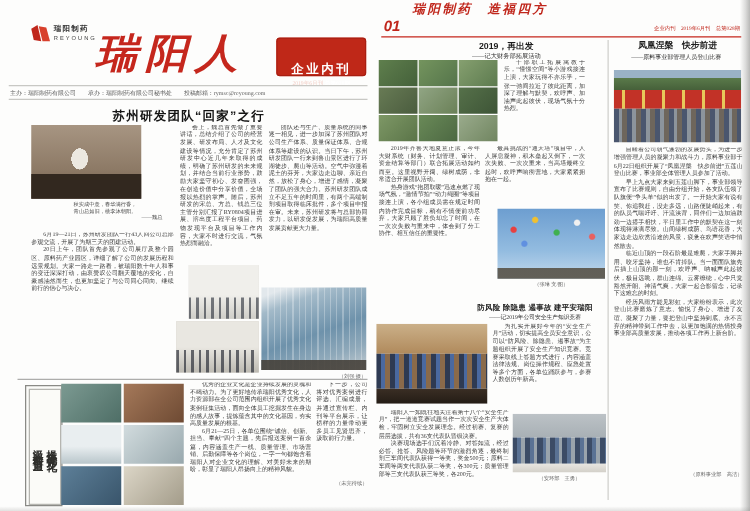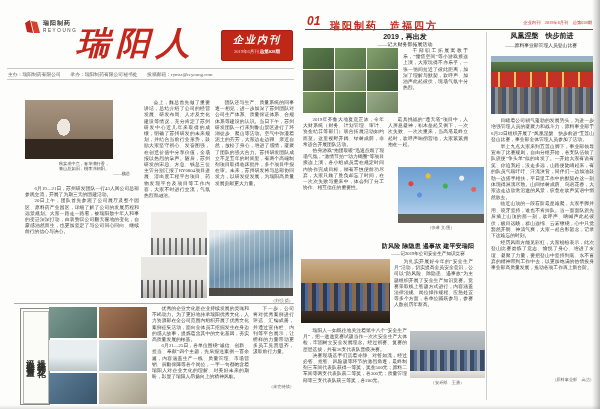--- a/index.html
+++ b/index.html
@@ -43,31 +43,32 @@
     </svg>
   </div>
   <div class="abs" style="left:43px;top:19px;width:60px;">
     <div style="font-size:6px;font-weight:bold;color:#333;letter-spacing:1px;">瑞阳制药</div>
     <div style="font-size:4.6px;color:#444;letter-spacing:1.6px;font-family:'Liberation Sans',sans-serif;">REYOUNG</div>
   </div>
 
   <div class="abs" style="left:76px;top:24px;width:150px;font-size:34px;line-height:40px;font-weight:bold;font-style:italic;color:#c5271d;letter-spacing:6px;transform:scaleY(0.95);">瑞阳人</div>
 
   <div class="badge" style="left:221px;top:30px;width:72px;height:31px;">
-    <div style="font-size:10px;font-weight:bold;font-style:italic;margin-top:3px;letter-spacing:2px;">企业内刊</div>
+    <div style="font-size:10px;font-weight:bold;margin-top:18px;letter-spacing:2px;">企业内刊</div>
     <div style="font-size:4.5px;margin-top:2px;color:#f3cfc7;">
       <span>2019年6月刊</span>
       <span style="color:#ffffff;font-weight:bold;">总第028期</span>
     </div>
   </div>
 
   <div class="hr" style="left:7px;top:68px;width:287px;"></div>
   <div class="abs" style="left:8px;top:70.5px;width:286px;font-size:4.8px;color:#5c5c5c;">主办：瑞阳制药有限公司　　承办：瑞阳制药有限公司秘书处　　投稿邮箱：rymsc@reyoung.com</div>
   <div class="hr" style="left:7px;top:79px;width:287px;"></div>
 
+  <div class="abs headline1" style="left:7px;top:86px;width:288px;">苏州研发团队“回家”之行</div>
 
   <div class="ph" style="left:25px;top:100px;width:88px;height:59px;
        background:
         radial-gradient(ellipse 11px 14px at 44% 46%, #ece8e0 0 60%, rgba(0,0,0,0) 61%),
         linear-gradient(0deg,#32281f 0 34%, rgba(0,0,0,0) 34%),
         linear-gradient(180deg,#a79582 0%,#8d7a66 60%,#6b564a 100%);"></div>
 
   <div class="abs cap" style="left:28px;top:161px;width:112px;text-align:center;color:#4a4a4a;">
     <div>秋实成中意，春华满行香，</div>
     <div>青山总如旧，桃李沐朝阳。</div>
@@ -122,21 +123,21 @@
   <div class="abs txt" style="left:152px;top:306px;width:97px;height:100px;">
     <p>优秀的企业文化是企业持续发展的灵魂和不竭动力。为了更好地传承瑞阳优秀文化，人力资源部在全公司范围内组织开展了优秀文化案例征集活动，面向全体员工挖掘发生在身边的感人故事，提炼蕴含其中的文化基因，夯实高质量发展的根基。</p>
     <p>6月21—25日，各单位围绕“诚信、创新、担当、奉献”四个主题，先后报送案例一百余篇，内容涵盖生产一线、质量管理、市场营销、后勤保障等各个岗位，一字一句都饱含着瑞阳人对企业文化的理解、对美好未来的期盼，彰显了瑞阳人昂扬向上的精神风貌。</p>
   </div>
   <div class="abs txt" style="left:253px;top:306px;width:41px;height:76px;">
     <p>下一步，公司将对优秀案例进行评选、汇编成册，并通过宣传栏、内刊等平台展示，让榜样的力量带动更多员工见贤思齐，汲取前行力量。</p>
   </div>
   <div class="abs cap" style="left:250px;top:384px;width:44px;text-align:right;">（未完待续）</div>
 
   <div class="abs red" style="left:307px;top:14px;font-size:12px;font-weight:bold;font-style:italic;font-family:'Liberation Sans',sans-serif;">01</div>
-  <div class="abs red" style="left:330px;top:0;font-size:10px;font-weight:bold;letter-spacing:2px;margin-top:19px;">瑞阳制药　造福四方</div>
+  <div class="abs red" style="left:330px;top:0;font-size:10px;font-weight:bold;font-style:italic;letter-spacing:2px;">瑞阳制药　造福四方</div>
   <div class="abs red" style="left:498px;top:20px;width:94px;font-size:4.3px;text-align:right;">企业内刊　2019年6月刊　总第028期</div>
   <div class="abs" style="left:305px;top:29px;width:288px;height:1px;background:#c5271d;"></div>
 
   <div class="abs h2" style="left:340px;top:31.5px;width:130px;font-size:7px;">2019，再出发</div>
   <div class="abs sub" style="left:340px;top:40.5px;width:130px;font-size:5px;">——记大财务部拓展活动</div>
 
   <div class="collage" style="left:303px;top:48px;">
     <div style="background:linear-gradient(135deg,#5f7f4d,#44603a);"></div>
     <div style="background:linear-gradient(135deg,#74945e,#54744a);"></div>
     <div style="background:linear-gradient(135deg,#86a070,#5c7a4e);"></div>

